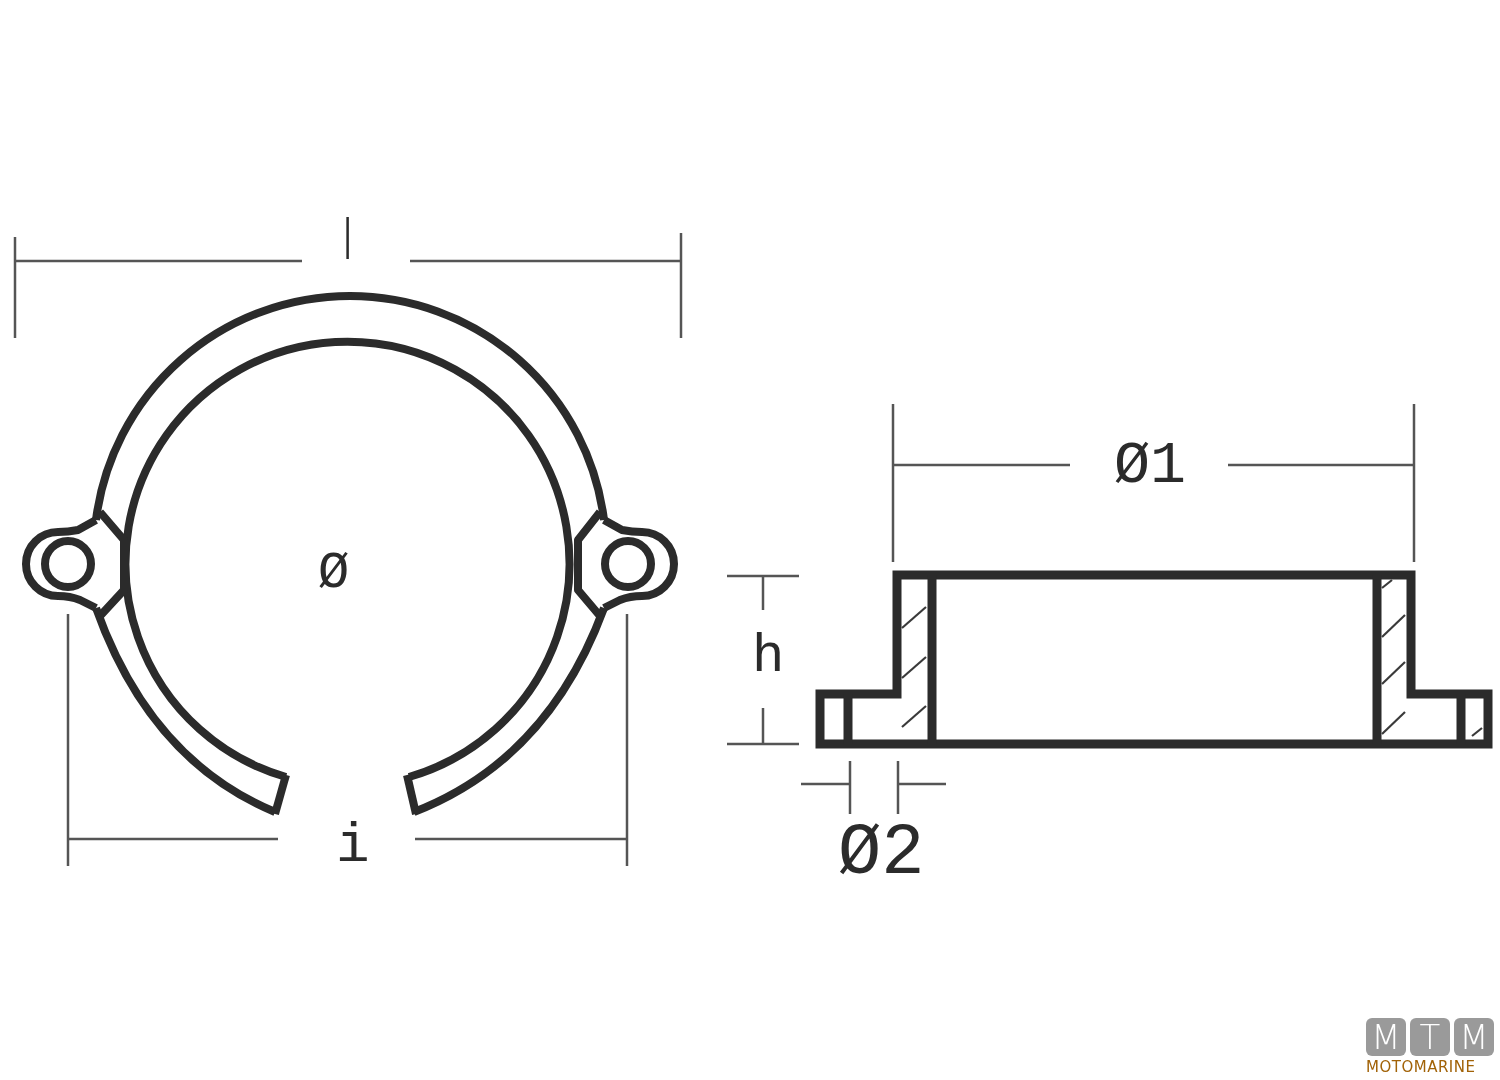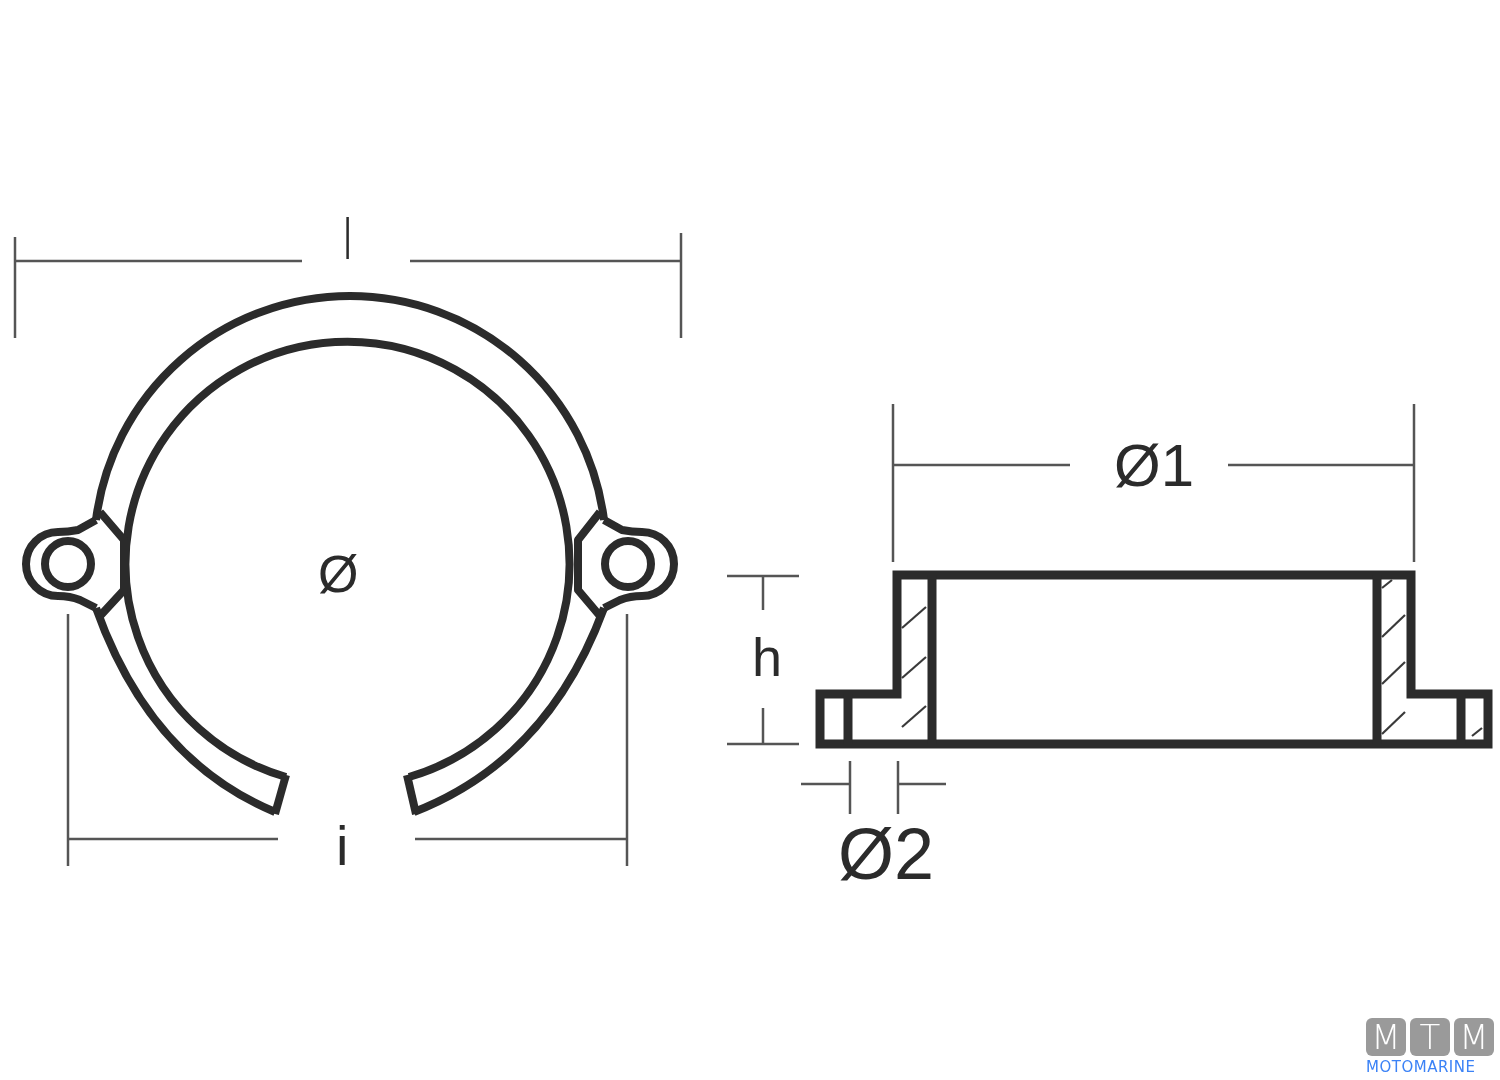--- a/index.html
+++ b/index.html
@@ -3,34 +3,34 @@
 <meta charset="utf-8">
 <style>
   html, body { margin: 0; padding: 0; background: #ffffff; }
   body { width: 1500px; height: 1080px; position: relative; overflow: hidden;
          font-family: "DejaVu Sans", "Liberation Sans", sans-serif; }
   #drawing { position: absolute; left: 0; top: 0; width: 1500px; height: 1080px; }
   .thick { fill: none; stroke: #2b2b2b; stroke-width: 9; stroke-linejoin: miter; }
   .thickr { fill: none; stroke: #2b2b2b; stroke-width: 8; stroke-linejoin: round; }
   .dim { fill: none; stroke: #555555; stroke-width: 2.5; }
   .hatch { fill: none; stroke: #3a3a3a; stroke-width: 2.2; }
-  .lbl { position: absolute; color: #2b2b2b; font-family: Liberation Sans, sans-serif;
+  .lbl { position: absolute; color: #2b2b2b; font-family: Liberation Mono, monospace;
          font-weight: 300; line-height: 1; white-space: nowrap; }
   .lbl-l { left: 340px; top: 212px; font-size: 56px; font-family: "DejaVu Sans", sans-serif; }
   .lbl-dia { left: 318px; top: 548px; font-size: 52px; }
   .lbl-i { left: 336px; top: 818px; font-size: 56px; }
   .lbl-d1 { left: 1114px; top: 436px; font-size: 60px; }
   .lbl-h { left: 752px; top: 630px; font-size: 54px; }
   .lbl-d2 { left: 838px; top: 818px; font-size: 72px; }
   .logo { position: absolute; left: 1366px; top: 1018px; width: 130px; height: 62px; }
   .logo-boxes { display: flex; gap: 4px; }
   .logo-box { width: 40px; height: 38px; background: #9a9a9a; border-radius: 6px;
               color: #ffffff; font-size: 34px; font-family: "DejaVu Sans", sans-serif;
               display: flex; align-items: center; justify-content: center; font-weight: 300; }
-  .logo-text { color: #3b82f6; font-size: 15px; letter-spacing: 0.5px; margin-top: 2px;
+  .logo-text { color: #a16207; font-size: 15px; letter-spacing: 0.5px; margin-top: 2px;
                font-family: "DejaVu Sans", sans-serif; }
 </style>
 </head>
 <body>
 
 <svg id="drawing" viewBox="0 0 1500 1080" xmlns="http://www.w3.org/2000/svg">
 
   <g>
 
     <path class="thickr" d="M 96 520 A 256 256 0 0 1 604 520"></path>

